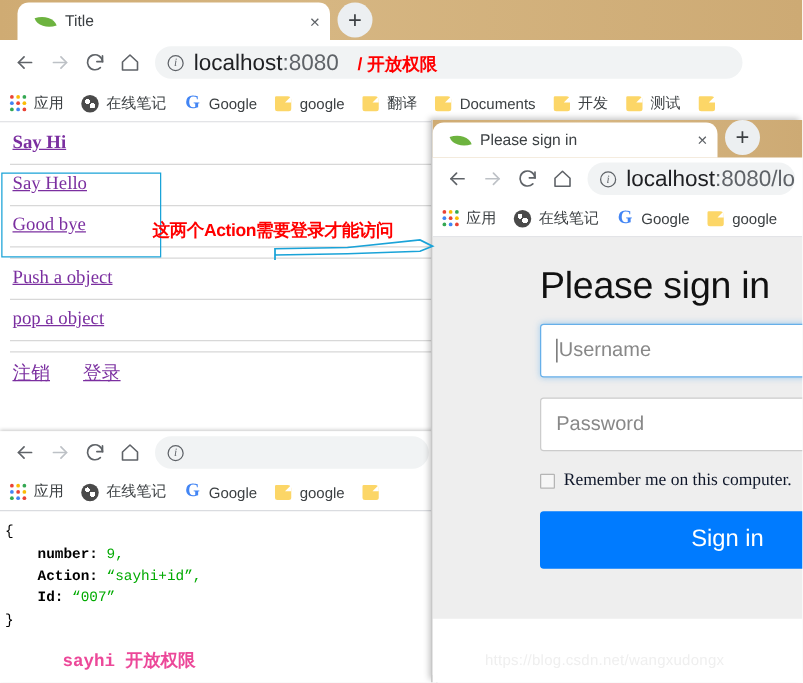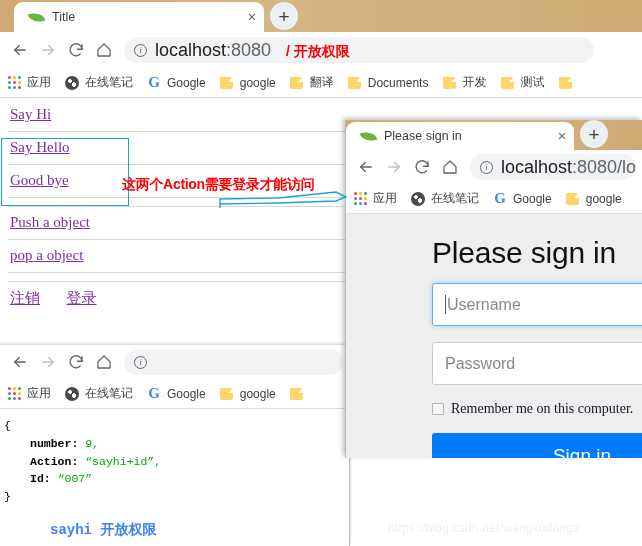--- a/index.html
+++ b/index.html
@@ -173,21 +173,21 @@
   
   .jsonbody {
     font-family: "Liberation Mono", monospace;
     font-size: 11.5px; color:#000; padding: 8px 0 0 4px;
     line-height: 1.55;
   }
   .jkey { color:#000; font-weight: bold; }
   .jnum { color:#0a0; }
   .jstr { color:#0a0; }
   .red-note {
-    color:#3b82f6; font-weight:bold; font-size: 14px;
+    color:#ec4899; font-weight:bold; font-size: 14px;
     margin-top: 14px; margin-left: 46px;
   }
 
   
   .anno-text {
     position:absolute; color:#ff0000; font-weight: bold;
     font-size: 14px; white-space: nowrap; letter-spacing:-0.3px;
     z-index: 60;
   }
   .anno-box {
@@ -308,21 +308,21 @@
         <span class="bm-label">测试</span>
       </div>
       <div class="bm">
         <span class="bm-ico">
             <span class="folder"></span>
           </span>
       </div>
     </div>
 
     <div class="page1" style="height:448px;">
-      <div class="prow" style="padding-top:8px;">
+      <div class="prow" style="padding-top:8px;font-weight:bold;">
         <a class="plink">Say Hi</a>
       </div>
       <div class="hr"></div>
       <div class="prow">
         <a class="plink">Say Hello</a>
       </div>
       <div class="hr"></div>
       <div class="prow">
         <a class="plink">Good bye</a>
       </div>
@@ -428,21 +428,21 @@
       </div>
       <div style="padding-left:26px;">
         <span class="jkey">Id:</span>
         <span class="jstr">“007”</span>
       </div>
       <div>}</div>
       <div class="red-note">sayhi 开放权限</div>
     </div>
   </div>
 
-  <div class="win" style="left:345px; top:96px; width:297px; height:338px; box-shadow:-2px -2px 5px rgba(0,0,0,.25); border-left:1px solid #b9b9b9;margin-top:24px;">
+  <div class="win" style="left:345px; top:96px; width:297px; height:450px; box-shadow:-2px -2px 5px rgba(0,0,0,.25); border-left:1px solid #b9b9b9;">
 
     <div class="tabstrip" style="height:30px;">
       <div class="tab" style="width:228px; margin-left:0; height:28px;">
         <span class="tab-favicon">
             <i class="leaf"></i>
           </span>
         <span class="tab-title">Please sign in</span>
         <span class="tab-close">×</span>
       </div>
       <div class="newtab">+</div>

